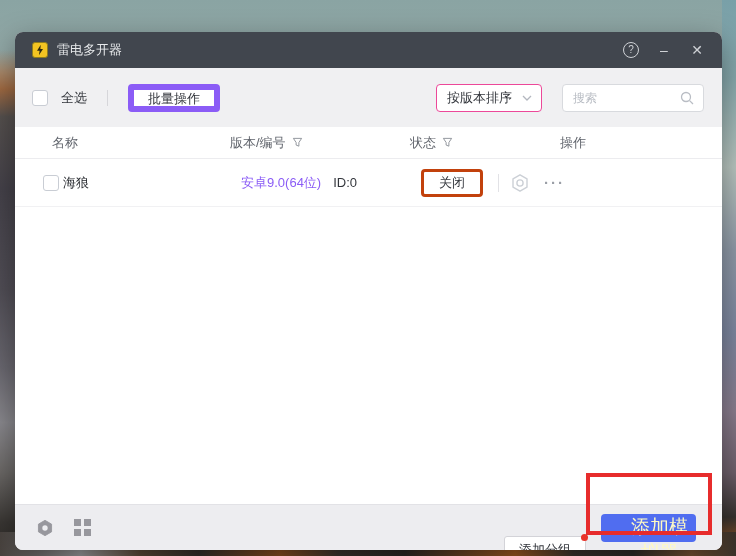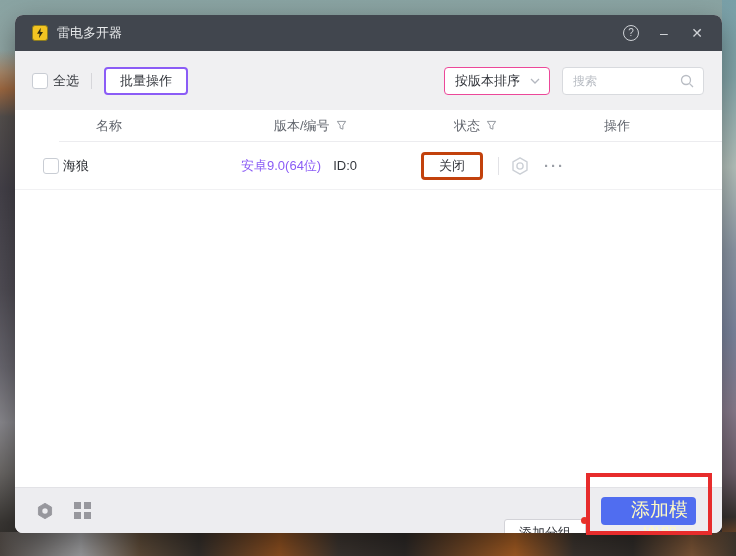--- a/index.html
+++ b/index.html
@@ -6,49 +6,49 @@
   html,body { width:736px; height:556px; overflow:hidden; font-family:"Liberation Sans", sans-serif; }
   .screen { position:relative; width:736px; height:556px; overflow:hidden;
     background:linear-gradient(180deg,#8aa4a3 0%,#93a8a6 12%,#a3aea2 24%,#8c9aa3 38%,#7f89a0 56%,#837a8e 70%,#6e5f6d 80%,#433b3f 90%,#2e2a28 100%); }
   .wp-left { position:absolute; left:0; top:0; width:16px; height:556px; z-index:1;
     background:linear-gradient(180deg,rgba(0,0,0,0) 0%,rgba(0,0,0,0) 9%,#a8886a 13%,#a06a42 16%,#55504e 21%,#45424a 34%,#514e56 52%,#6a6870 66%,#8a898e 76%,#6b6866 85%,#3a3734 94%,#2c2826 100%); }
   .wp-right { position:absolute; right:0; top:0; width:14px; height:556px; z-index:1;
     background:linear-gradient(180deg,#79a0a8 0%,#86a8ac 14%,#b9c6c0 30%,#8f9aa8 45%,#7d87a0 60%,#8a7d8e 74%,#6d5f6a 85%,#37322f 93%,#7a4a26 97%,#3a322a 100%); }
   .wp-bottom { position:absolute; left:0; bottom:0; width:736px; height:24px; z-index:1;
     background:linear-gradient(90deg,#4a4440 0%,#9c9c9e 11%,#5c4a38 19%,#332e2a 27%,#8a4e20 38%,#3a332e 46%,#2c2826 55%,#a05a22 70%,#3a332e 78%,#2f2b28 86%,#7a5436 94%,#3c342c 100%); }
 
-  .window { position:absolute; left:15px; top:15px; width:707px; height:518px; z-index:5;
+  .window { position:absolute; left:15px; top:32px; width:707px; height:518px; z-index:5;
     border-radius:8px; overflow:hidden; display:flex; flex-direction:column;
     background:#fff; box-shadow:0 10px 30px rgba(0,0,0,.4); }
 
   .titlebar { flex:none; height:36px; background:#41464e; display:flex; align-items:center; padding:0 17px; }
   .app-icon { width:16px; height:16px; border-radius:3px; background:#f3c422; border:1px solid #8f7d1d;
     display:flex; align-items:center; justify-content:center; }
   .win-title { color:#e8eaec; font-size:13px; margin-left:9px; }
   .tb-actions { margin-left:auto; display:flex; align-items:center; gap:17px; }
   .help-btn { width:16px; height:16px; border:1px solid #cfd2d6; border-radius:50%; color:#cfd2d6;
     font-size:10px; line-height:14px; text-align:center; cursor:pointer; }
   .min-btn,.close-btn { color:#cfd2d6; font-size:14px; width:16px; text-align:center; cursor:pointer; }
 
-  .toolbar { flex:none; height:59px; background:#f0f0f2; display:flex; align-items:center; padding:0 18px 0 17px; }
+  .toolbar { flex:none; height:59px; background:#f0f0f2; display:flex; align-items:center; padding:0 18px 0 17px;gap:8px; }
   .checkbox { flex:none; width:16px; height:16px; background:#fff; border:1px solid #c9cdd4; border-radius:3px; cursor:pointer; }
   .lbl-selectall { font-size:13px; color:#32353b; margin-left:5px; }
   .vsep { width:1px; height:16px; background:#d6d6da; margin:0 12px; }
   .btn { font-family:inherit; cursor:pointer; }
-  .btn-batch { height:28px; padding:0 14px; background:#fff; border:2px solid #8b5cf6; border-radius:4px; font-size:13px; color:#32353b; }
+  .btn-batch { height:28px; padding:0 14px; background:#fff; border:6px solid #8b5cf6; border-radius:4px; font-size:13px; color:#32353b; }
   .dropdown { margin-left:auto; width:106px; height:28px; background:#fff; border:1px solid #ec4899; border-radius:4px;
     display:flex; align-items:center; padding:0 9px 0 10px; font-size:13px; color:#32353b; cursor:pointer; }
   .dropdown .chev { margin-left:auto; display:flex; }
   .search { width:142px; height:28px; margin-left:12px; background:#fff; border:1px solid #d8dade; border-radius:4px;
     display:flex; align-items:center; padding:0 9px 0 10px; }
   .search input { flex:1; min-width:0; border:none; outline:none; font-size:12px; color:#32353b; background:transparent; font-family:inherit; }
   .search input::placeholder { color:#b9bdc4; }
 
   .thead { flex:none; height:32px; background:#fff; display:flex; align-items:center; padding-left:37px;
-    font-size:13px; color:#60646c; border-bottom:1px solid #ececef;margin-left:44px; }
+    font-size:13px; color:#60646c; border-bottom:1px solid #ececef; }
   .col-name { width:178px; display:flex; align-items:center; }
   .col-ver { width:180px; display:flex; align-items:center; }
   .col-status { width:150px; display:flex; align-items:center; }
   .col-ops { flex:1; display:flex; align-items:center; }
   .funnel { margin-left:6px; display:flex; cursor:pointer; }
 
   .trow { flex:none; height:48px; background:#fff; display:flex; align-items:center; padding-left:28px;
     border-bottom:1px solid #f1f1f3; font-size:13px; }
   .trow .checkbox { margin-right:4px; }
   .row-name { color:#24272c; }

